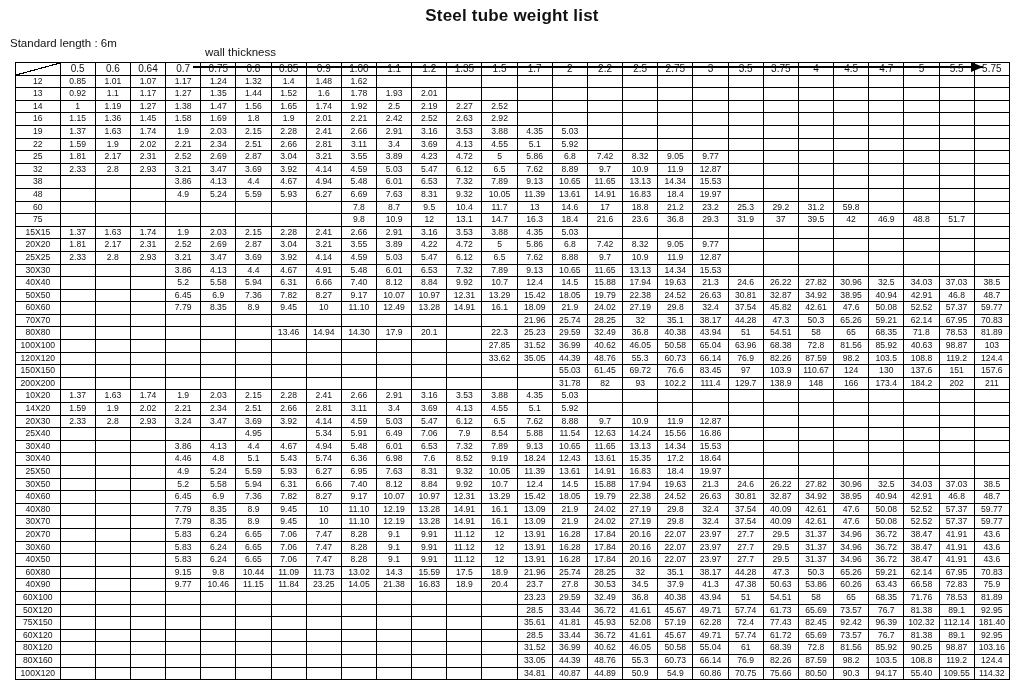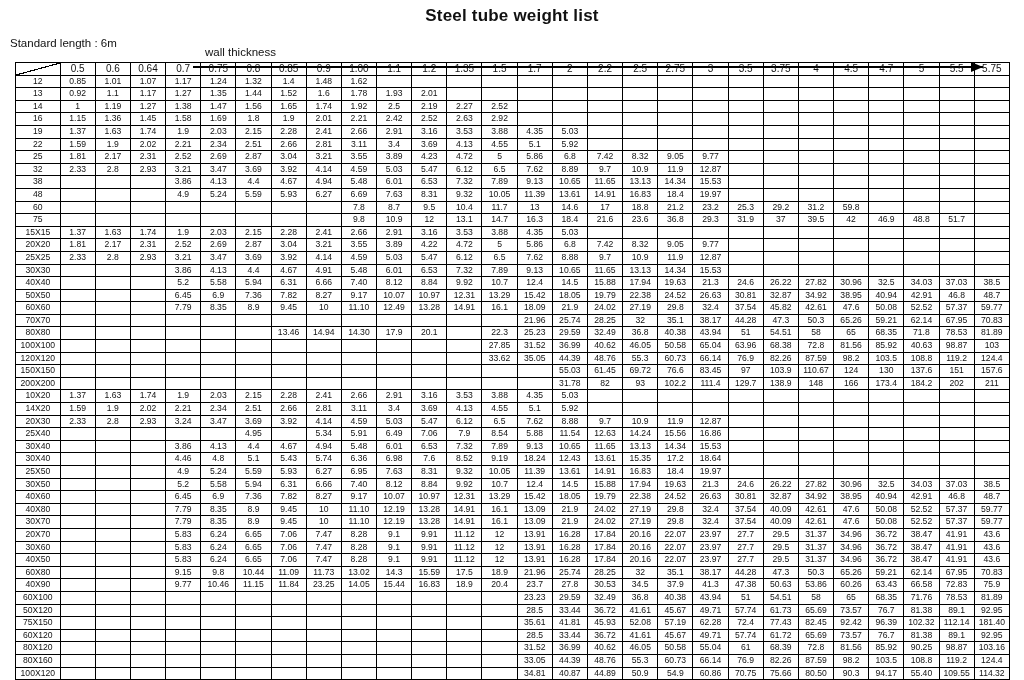--- a/index.html
+++ b/index.html
@@ -1365,21 +1365,21 @@
             <td class="sizecell">40X90</td>
             <td></td>
             <td></td>
             <td></td>
             <td>9.77</td>
             <td>10.46</td>
             <td>11.15</td>
             <td>11.84</td>
             <td>23.25</td>
             <td>14.05</td>
-            <td>15.44</td>
+            <td>21.38</td>
             <td>16.83</td>
             <td>18.9</td>
             <td>20.4</td>
             <td>23.7</td>
             <td>27.8</td>
             <td>30.53</td>
             <td>34.5</td>
             <td>37.9</td>
             <td>41.3</td>
             <td>47.38</td>

